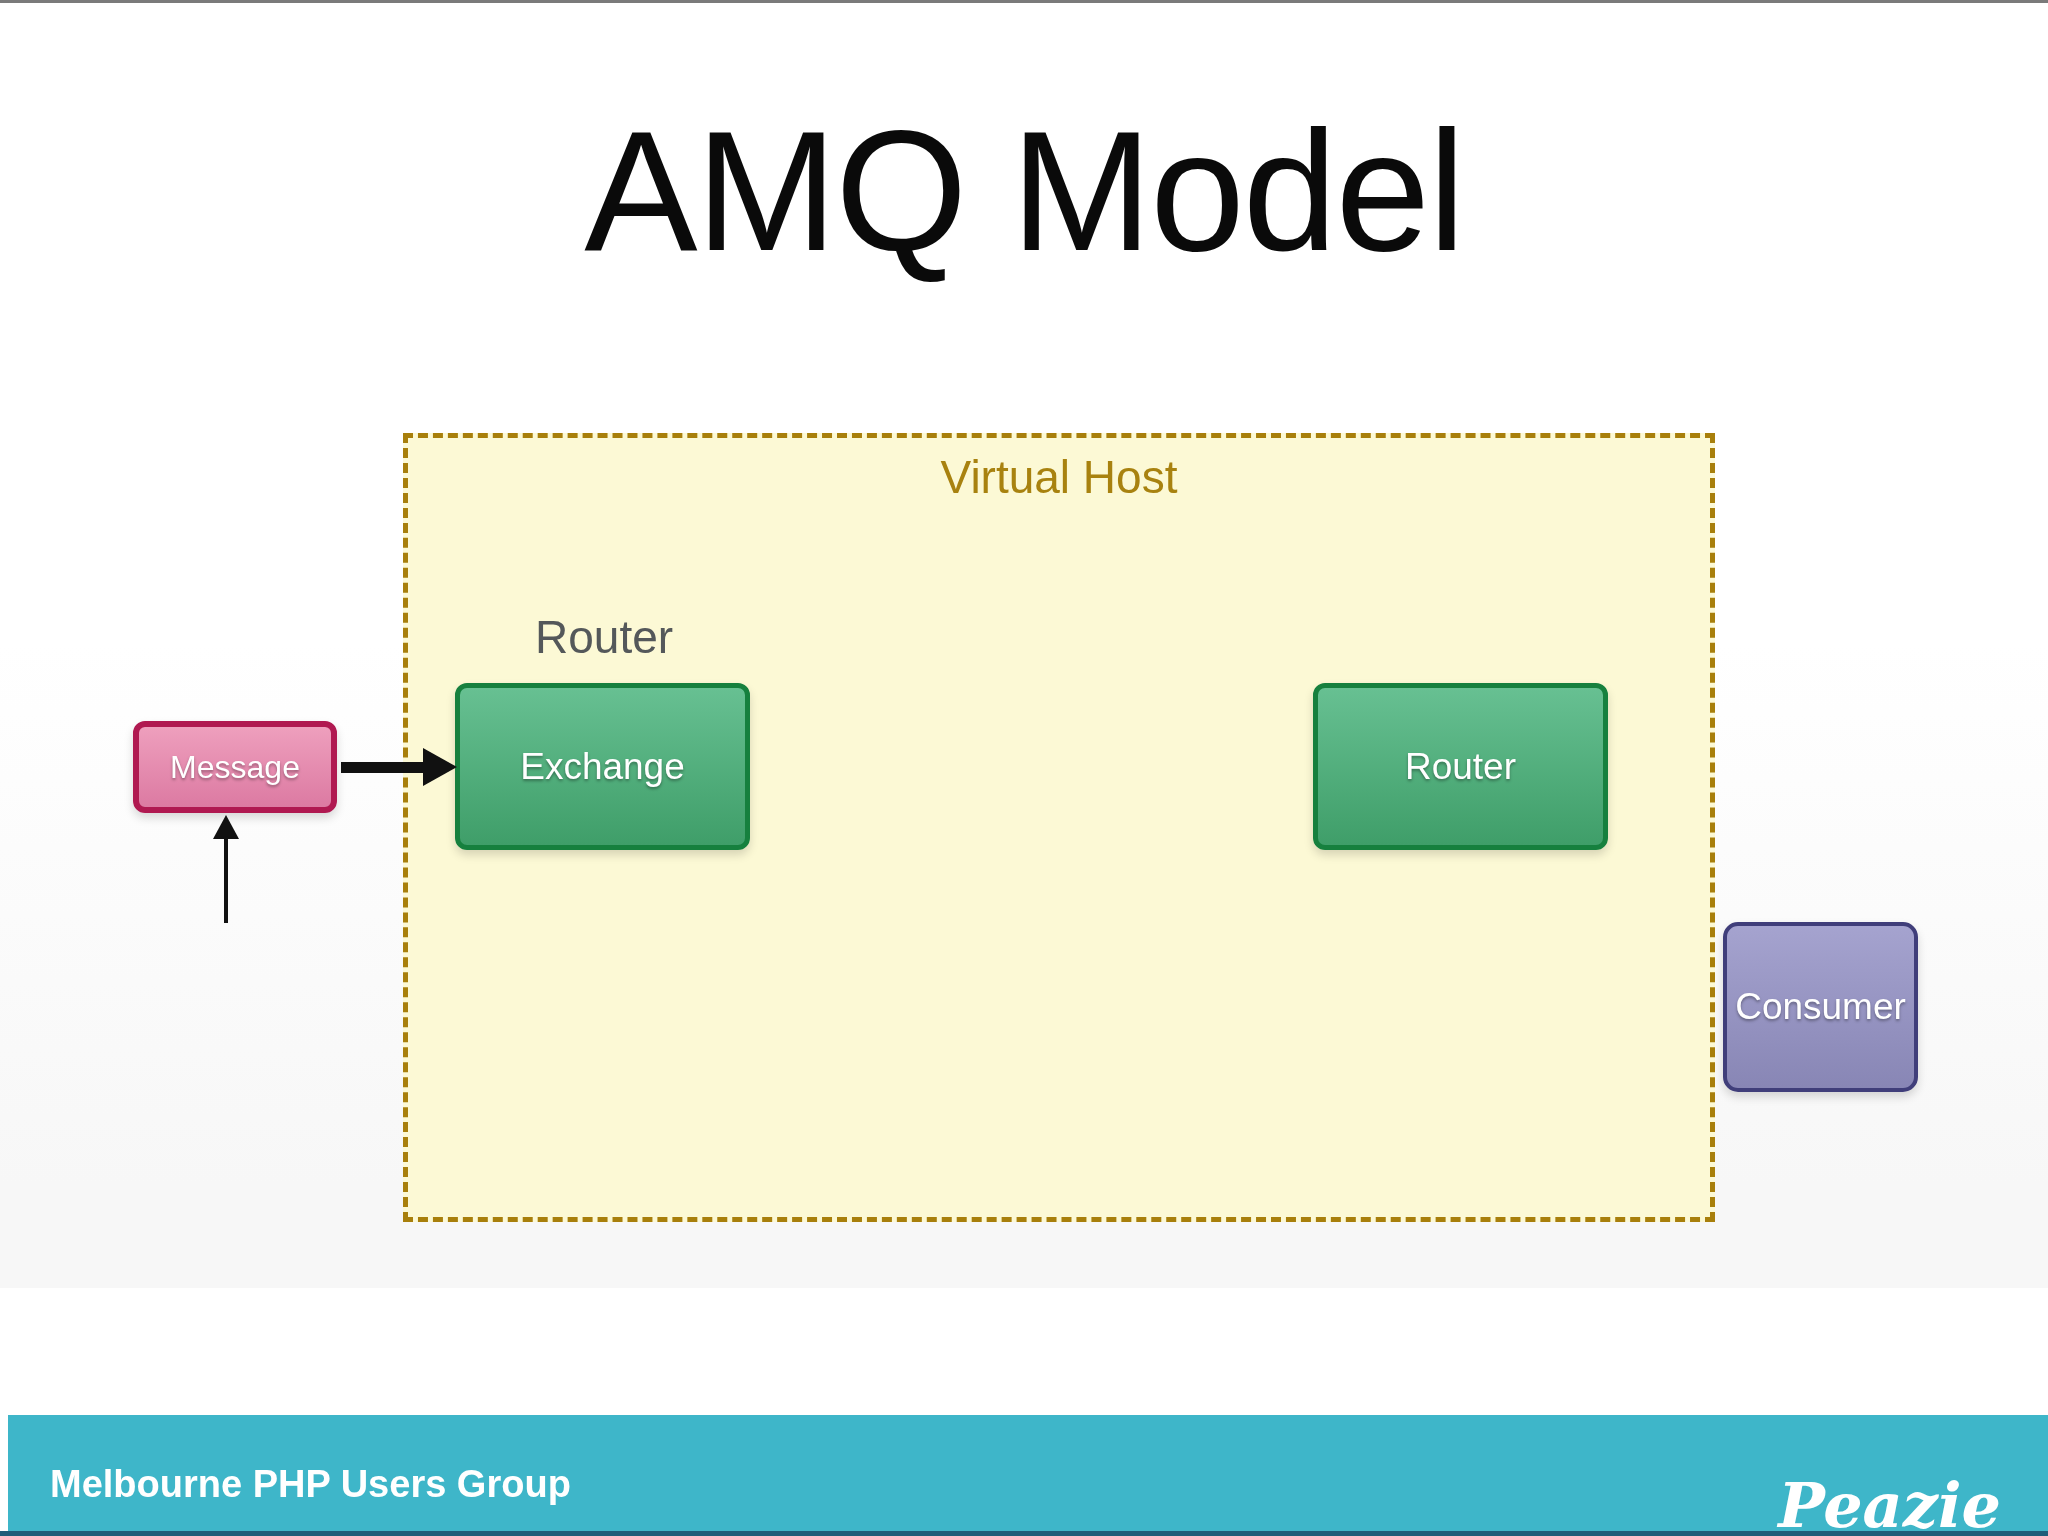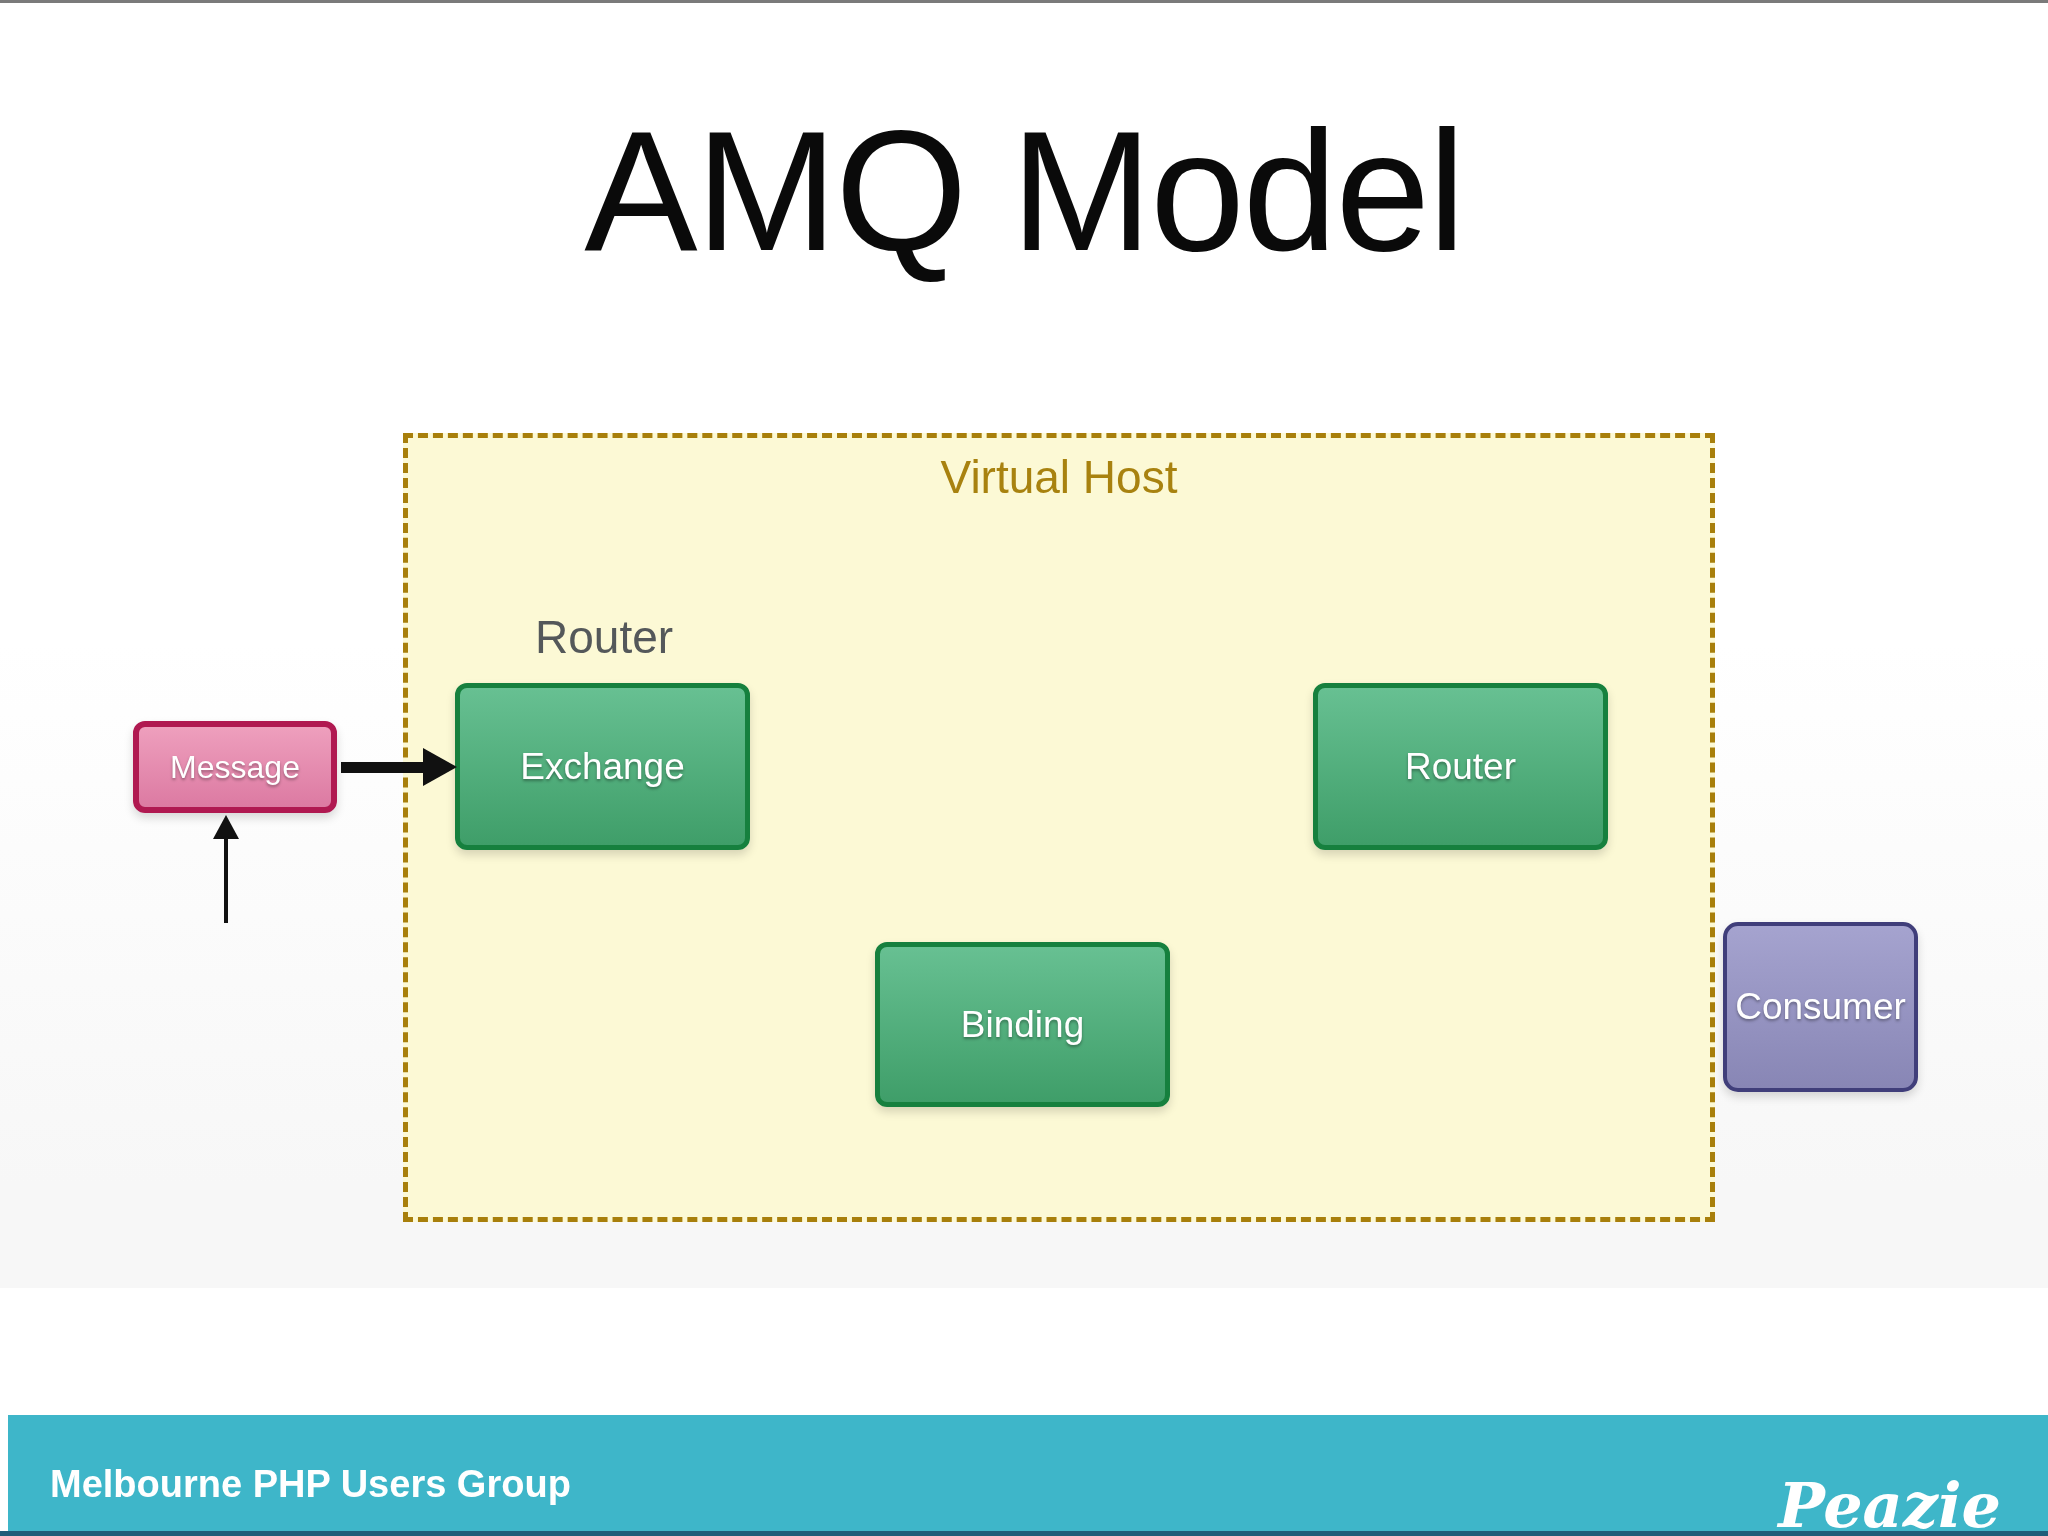--- a/index.html
+++ b/index.html
@@ -144,23 +144,20 @@
 
 
   <div class="node green exchange">
     <span>Exchange</span>
   </div>
 
   <div class="node green queues">
     <span>Router</span>
   </div>
 
-  <div class="node green binding">
-    <span>Binding</span>
-  </div>
 
   <div class="node consumer">
     <span>Consumer</span>
   </div>
 
   <div>
     <div class="arrow-h-shaft"></div>
     <div class="arrow-h-head"></div>
   </div>
 

